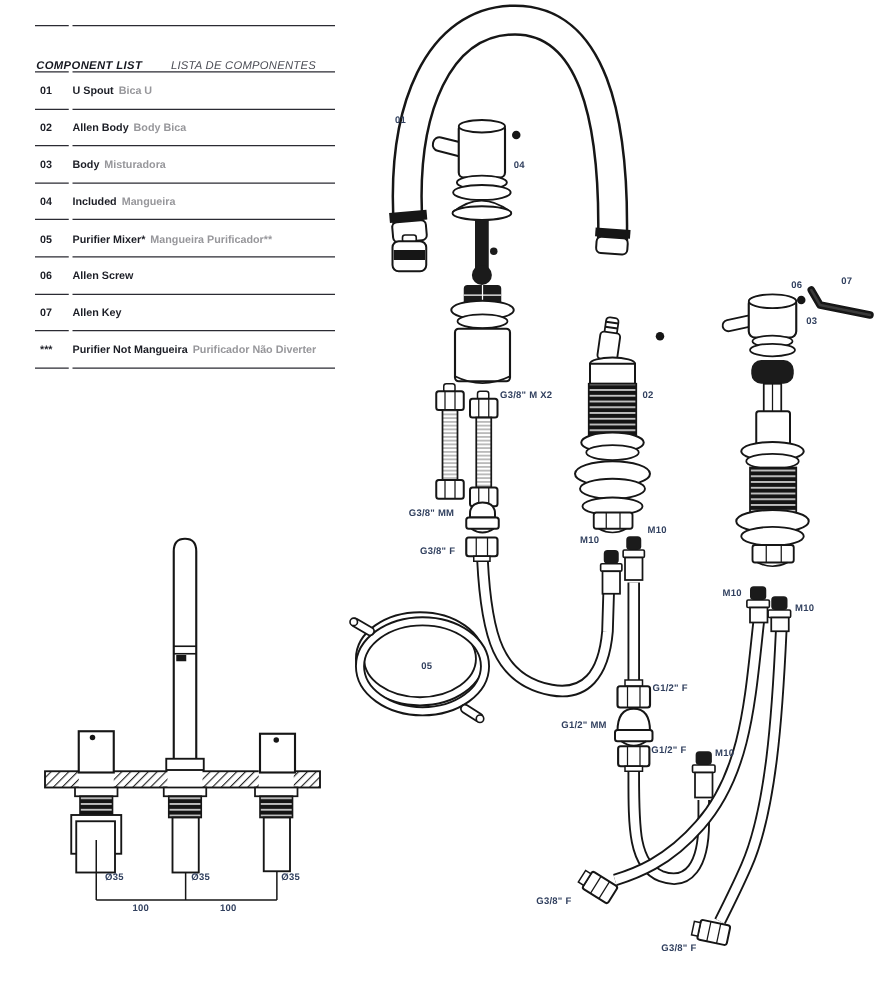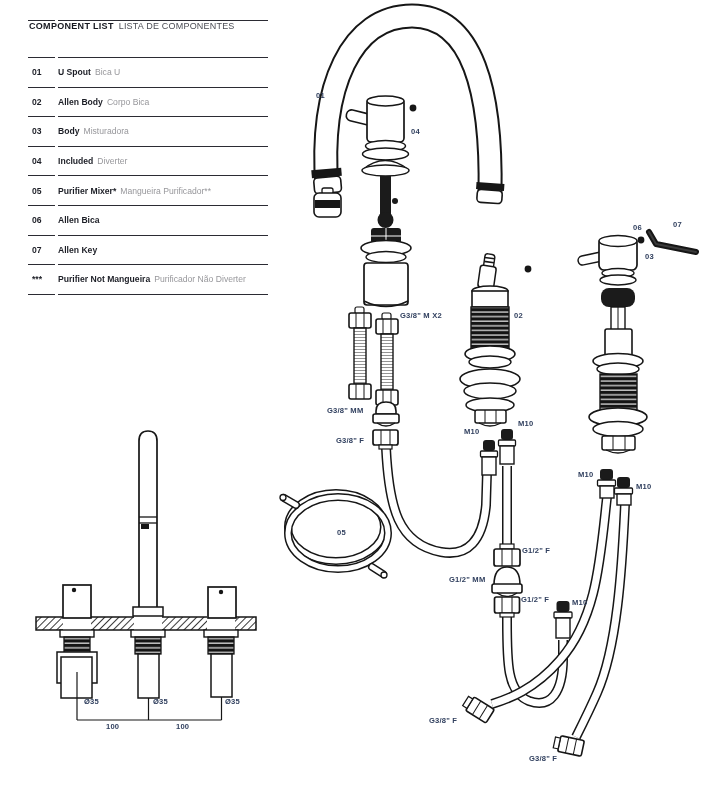--- a/index.html
+++ b/index.html
@@ -5,28 +5,28 @@
   html,body{margin:0;padding:0;background:#fff;}
   .page{position:relative;width:710px;height:800px;background:#fff;overflow:hidden;
         font-family:"Liberation Sans","DejaVu Sans",sans-serif;}
   svg{position:absolute;left:0;top:0;}
 
   
   .clist{position:absolute;left:28px;top:12px;width:240px;color:#1c1e26;}
   .divider{display:flex;gap:3px;}
   .divider .seg1{width:27px;border-top:1.6px solid #2b2b33;}
   .divider .seg2{flex:1;border-top:1.6px solid #2b2b33;}
-  .hrow{height:36px;display:flex;align-items:flex-start;padding-left:1px;}
+  .hrow{height:36px;display:flex;align-items:flex-end;padding-left:1px;font-style:italic;}
   .hrow .ten{font-size:9px;font-weight:bold;letter-spacing:.3px;color:#15171f;}
-  .hrow .tpt{font-size:9px;font-weight:400;letter-spacing:.2px;color:#4b4d55;margin-left:5px;}
+  .hrow .tpt{font-size:9px;font-weight:400;letter-spacing:.2px;color:#4b4d55;margin-left:23px;}
   .crow{height:28.6px;display:flex;align-items:center;}
   .crow .num{width:27px;padding-left:4px;box-sizing:border-box;font-size:8.6px;font-weight:bold;color:#1c1e26;flex:none;}
   .crow .nm{margin-left:3px;font-size:8.6px;white-space:nowrap;}
   .crow .en{font-weight:bold;color:#1c1e26;}
-  .crow .pt{font-weight:400;color:#97979b;margin-left:4px;}
+  .crow .pt{font-weight:700;color:#97979b;margin-left:4px;}
 
   
   .lbl{position:absolute;font-weight:bold;font-size:7.6px;line-height:1;color:#31405f;
        letter-spacing:.2px;white-space:nowrap;pointer-events:none;}
 </style>
 </head>
 <body>
 
 <div class="page">
 
@@ -321,57 +321,57 @@
       <span class="num">01</span>
       <span class="nm"><span class="en">U Spout</span><span class="pt">Bica U</span></span>
     </div>
     <div class="divider">
         <span class="seg1"></span>
         <span class="seg2"></span>
       </div>
 
     <div class="crow">
       <span class="num">02</span>
-      <span class="nm"><span class="en">Allen Body</span><span class="pt">Corpo Bica</span></span>
+      <span class="nm"><span class="en">Allen Body</span><span class="pt">Body Bica</span></span>
     </div>
     <div class="divider">
         <span class="seg1"></span>
         <span class="seg2"></span>
       </div>
 
     <div class="crow">
       <span class="num">03</span>
       <span class="nm"><span class="en">Body</span><span class="pt">Misturadora</span></span>
     </div>
     <div class="divider">
         <span class="seg1"></span>
         <span class="seg2"></span>
       </div>
 
     <div class="crow">
       <span class="num">04</span>
-      <span class="nm"><span class="en">Included</span><span class="pt">Diverter</span></span>
+      <span class="nm"><span class="en">Included</span><span class="pt">Mangueira</span></span>
     </div>
     <div class="divider">
         <span class="seg1"></span>
         <span class="seg2"></span>
       </div>
 
     <div class="crow">
       <span class="num">05</span>
       <span class="nm"><span class="en">Purifier Mixer*</span><span class="pt">Mangueira Purificador**</span></span>
     </div>
     <div class="divider">
         <span class="seg1"></span>
         <span class="seg2"></span>
       </div>
 
     <div class="crow">
       <span class="num">06</span>
-      <span class="nm"><span class="en">Allen Bica</span><span class="pt"></span></span>
+      <span class="nm"><span class="en">Allen Screw</span><span class="pt"></span></span>
     </div>
     <div class="divider">
         <span class="seg1"></span>
         <span class="seg2"></span>
       </div>
 
     <div class="crow">
       <span class="num">07</span>
       <span class="nm"><span class="en">Allen Key</span><span class="pt"></span></span>
     </div>

